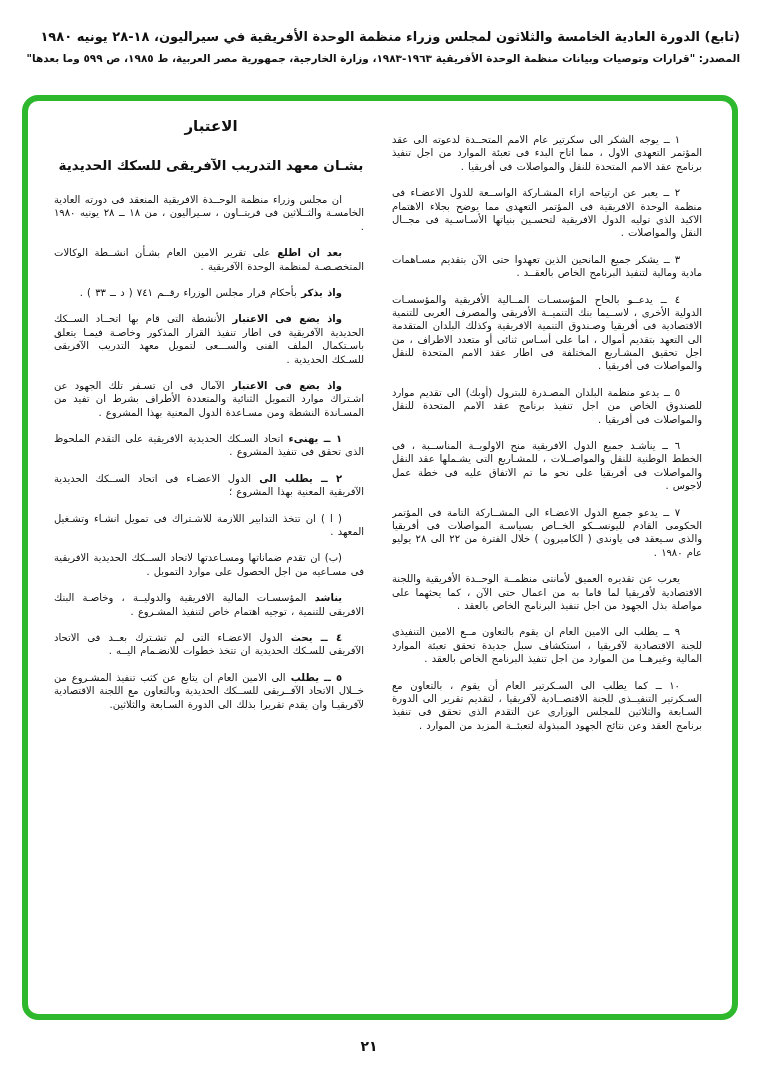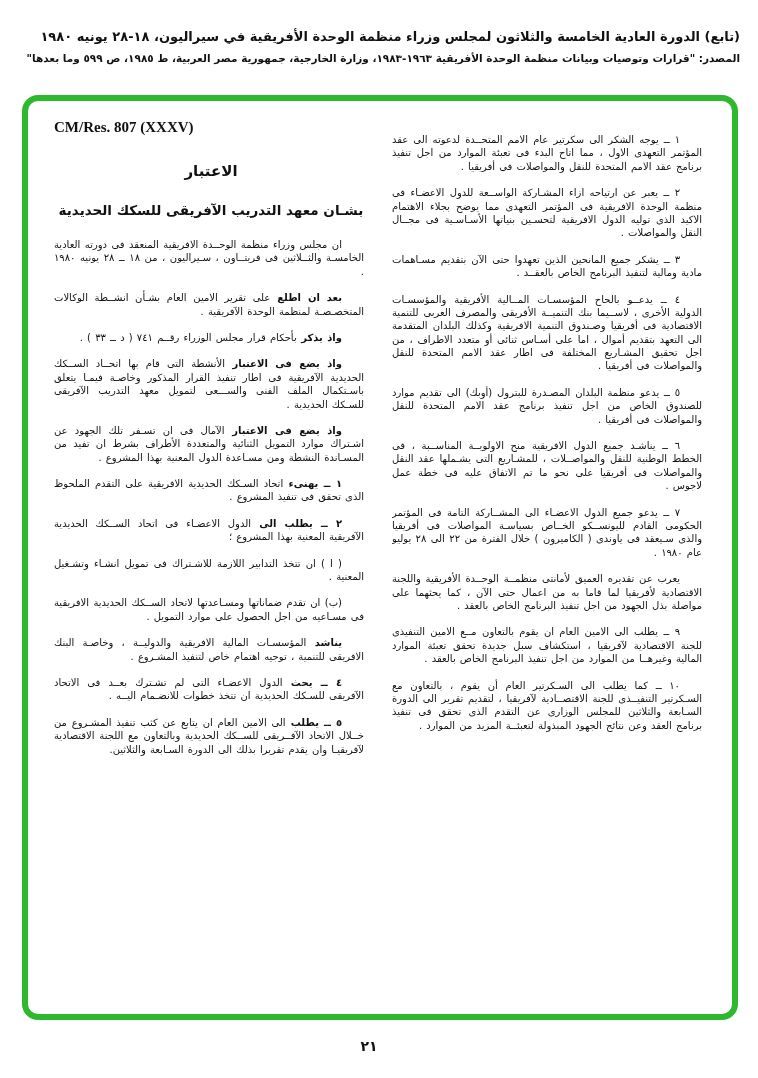--- a/index.html
+++ b/index.html
@@ -122,32 +122,31 @@
           <p class="para">٤ ــ يدعــو بالحاح المؤسسـات المــالية الأفريقية والمؤسسـات الدولية الأخرى ، لاســيما بنك التنميــة الأفريقى والمصرف العربى للتنمية الاقتصادية فى أفريقيا وصـندوق التنمية الافريقية وكذلك البلدان المتقدمة الى التعهد بتقديم أموال ، اما على أسـاس ثنائى أو متعدد الاطراف ، من اجل تحقيق المشـاريع المختلفة فى اطار عقد الامم المتحدة للنقل والمواصلات فى أفريقيا .</p>
           <p class="para">٥ ــ يدعو منظمة البلدان المصـدرة للبترول (أوبك) الى تقديم موارد للصندوق الخاص من اجل تنفيذ برنامج عقد الامم المتحدة للنقل والمواصلات فى أفريقيا .</p>
           <p class="para">٦ ــ يناشـد جميع الدول الافريقية منح الاولويــة المناســبة ، فى الخطط الوطنية للنقل والمواصــلات ، للمشـاريع التى يشـملها عقد النقل والمواصلات فى أفريقيا على نحو ما تم الاتفاق عليه فى خطة عمل لاجوس .</p>
           <p class="para">٧ ــ يدعو جميع الدول الاعضـاء الى المشــاركة التامة فى المؤتمر الحكومى القادم لليونســكو الخــاص بسياسـة المواصلات فى أفريقيا والذى سـيعقد فى ياوندى ( الكاميرون ) خلال الفترة من ٢٢ الى ٢٨ يوليو عام ١٩٨٠ .</p>
           <p class="para">يعرب عن تقديره العميق لأمانتى منظمــة الوحــدة الأفريقية واللجنة الاقتصادية لأفريقيا لما قاما به من اعمال حتى الآن ، كما يحثهما على مواصلة بذل الجهود من اجل تنفيذ البرنامج الخاص بالعقد .</p>
           <p class="para">٩ ــ يطلب الى الامين العام ان يقوم بالتعاون مــع الامين التنفيذى للجنة الاقتصادية لآفريقيا ، استكشاف سبل جديدة تحقق تعبئة الموارد المالية وغيرهــا من الموارد من اجل تنفيذ البرنامج الخاص بالعقد .</p>
           <p class="para">١٠ ــ كما يطلب الى السـكرتير العام أن يقوم ، بالتعاون مع السـكرتير التنفيــذى للجنة الاقتصــادية لآفريقيا ، لتقديم تقرير الى الدورة السـابعة والثلاثين للمجلس الوزارى عن التقدم الذى تحقق فى تنفيذ برنامج العقد وعن نتائج الجهود المبذولة لتعبئــة المزيد من الموارد .</p>
         </section>
 
       <section class="col col-left">
-        <div class="res-ref">CM/Res. 807 (XXXV)</div>
         <h2 class="res-title">الاعتبار</h2>
         <h3 class="res-subtitle">بشـان معهد التدريب الآفريقى للسكك الحديدية</h3>
         <div id="col-left-paras">
             <p class="para">ان مجلس وزراء منظمة الوحــدة الافريقية المنعقد فى دورته العادية الخامسـة والثــلاثين فى فريتــاون ، سـيراليون ، من ١٨ ــ ٢٨ يونيه ١٩٨٠ .</p>
             <p class="para"><strong>بعد ان اطلع </strong>على تقرير الامين العام بشـأن انشــطة الوكالات المتخصـصـة لمنظمة الوحدة الآفريقية .</p>
             <p class="para"><strong>واذ يذكر </strong>بأحكام قرار مجلس الوزراء رقــم ٧٤١ ( د ــ ٣٣ ) .</p>
             <p class="para"><strong>واذ يضع فى الاعتبار </strong>الأنشطة التى قام بها اتحــاد الســكك الحديدية الآفريقية فى اطار تنفيذ القرار المذكور وخاصـة فيمـا يتعلق باسـتكمال الملف الفنى والســـعى لتمويل معهد التدريب الآفريقى للسـكك الحديدية .</p>
             <p class="para"><strong>واذ يضع فى الاعتبار </strong>الآمال فى ان تسـفر تلك الجهود عن اشـتراك موارد التمويل الثنائية والمتعددة الأطراف بشرط ان تفيد من المسـاندة النشطة ومن مسـاعدة الدول المعنية بهذا المشروع .</p>
             <p class="para"><strong>١ ــ يهنىء </strong>اتحاد السـكك الحديدية الافريقية على التقدم الملحوظ الذى تحقق فى تنفيذ المشروع .</p>
             <p class="para"><strong>٢ ــ يطلب الى </strong>الدول الاعضـاء فى اتحاد الســكك الحديدية الآفريقية المعنية بهذا المشروع ؛</p>
-            <p class="para">( ا ) ان تتخذ التدابير اللازمة للاشـتراك فى تمويل انشـاء وتشـغيل المعنية .</p>
+            <p class="para">( ا ) ان تتخذ التدابير اللازمة للاشـتراك فى تمويل انشـاء وتشـغيل المعهد .</p>
             <p class="para">(ب) ان تقدم ضماناتها ومسـاعدتها لاتحاد الســكك الحديدية الافريقية فى مسـاعيه من اجل الحصول على موارد التمويل .</p>
             <p class="para"><strong>يناشد </strong>المؤسسـات المالية الافريقية والدوليــة ، وخاصـة البنك الافريقى للتنمية ، توجيه اهتمام خاص لتنفيذ المشـروع .</p>
             <p class="para"><strong>٤ ــ يحث </strong>الدول الاعضـاء التى لم تشـترك بعــد فى الاتحاد الآفريقى للسـكك الحديدية ان تتخذ خطوات للانضـمام اليــه .</p>
             <p class="para"><strong>٥ ــ يطلب </strong>الى الامين العام ان يتابع عن كثب تنفيذ المشـروع من خــلال الاتحاد الآفــريقى للســكك الحديدية وبالتعاون مع اللجنة الاقتصادية لآفريقيـا وان يقدم تقريرا بذلك الى الدورة السـابعة والثلاثين.</p>
           </div>
       </section>
 
     </div>
   </div>
 

